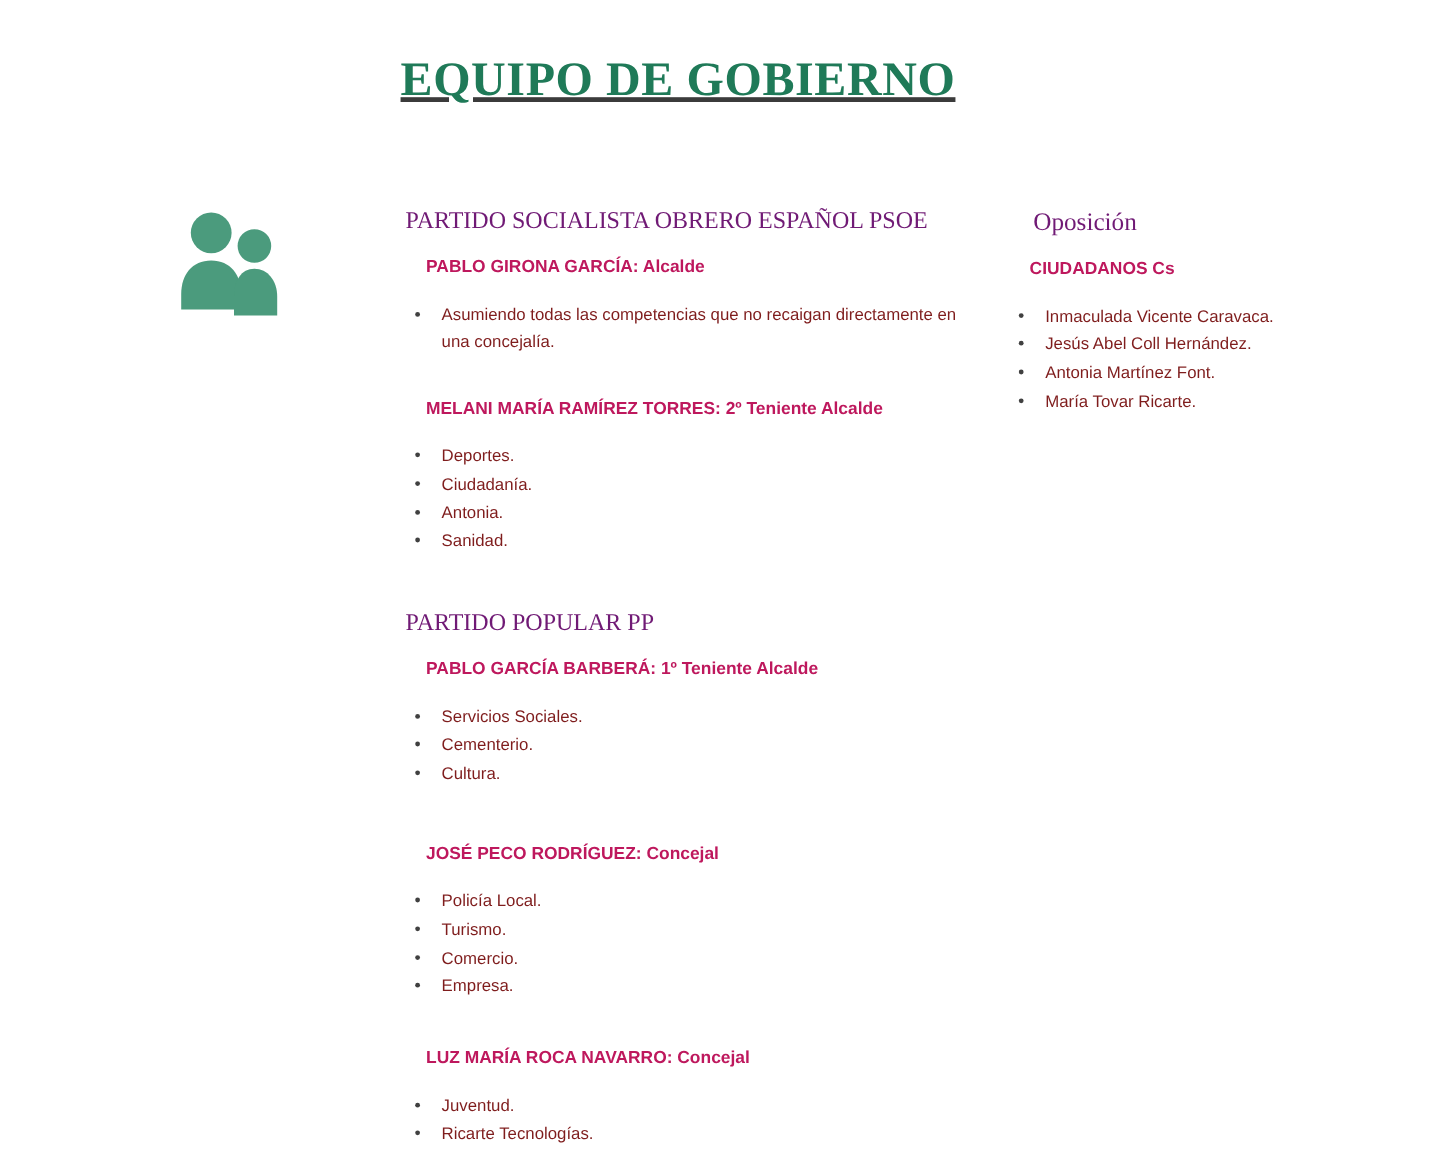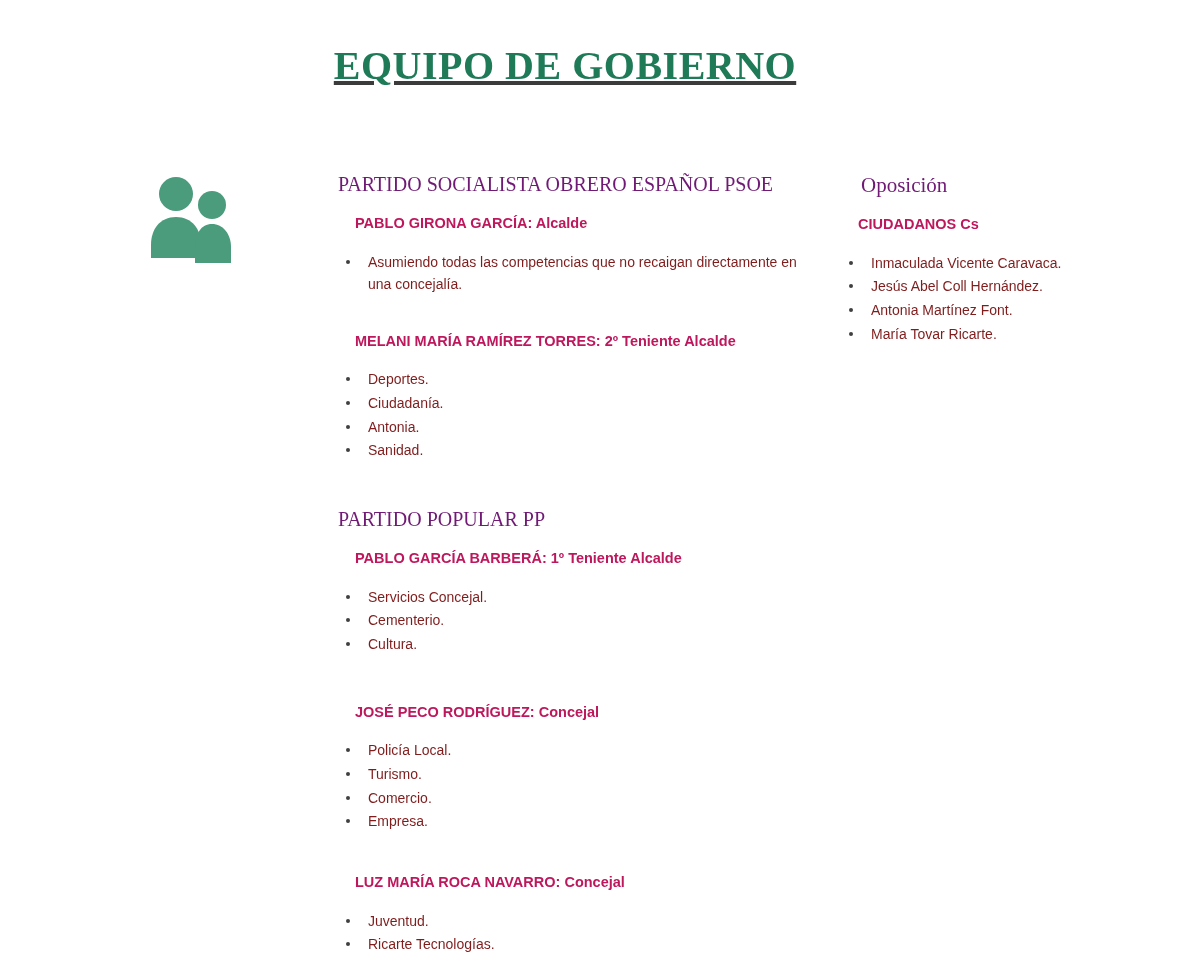--- a/index.html
+++ b/index.html
@@ -165,21 +165,21 @@
     </div>
 
     <div class="gap-lg"></div>
 
     <div class="block">
       <h2 class="party-name">PARTIDO POPULAR PP</h2>
 
       <h3 class="person">PABLO GARCÍA BARBERÁ: 1º Teniente Alcalde</h3>
 
       <ul class="items">
-        <li>Servicios Concejal.</li>
+        <li>Servicios Sociales.</li>
         <li>Cementerio.</li>
         <li>Cultura.</li>
       </ul>
 
       <div class="gap-xl"></div>
 
       <h3 class="person">JOSÉ PECO RODRÍGUEZ: Concejal</h3>
 
       <ul class="items">
         <li>Policía Local.</li>

